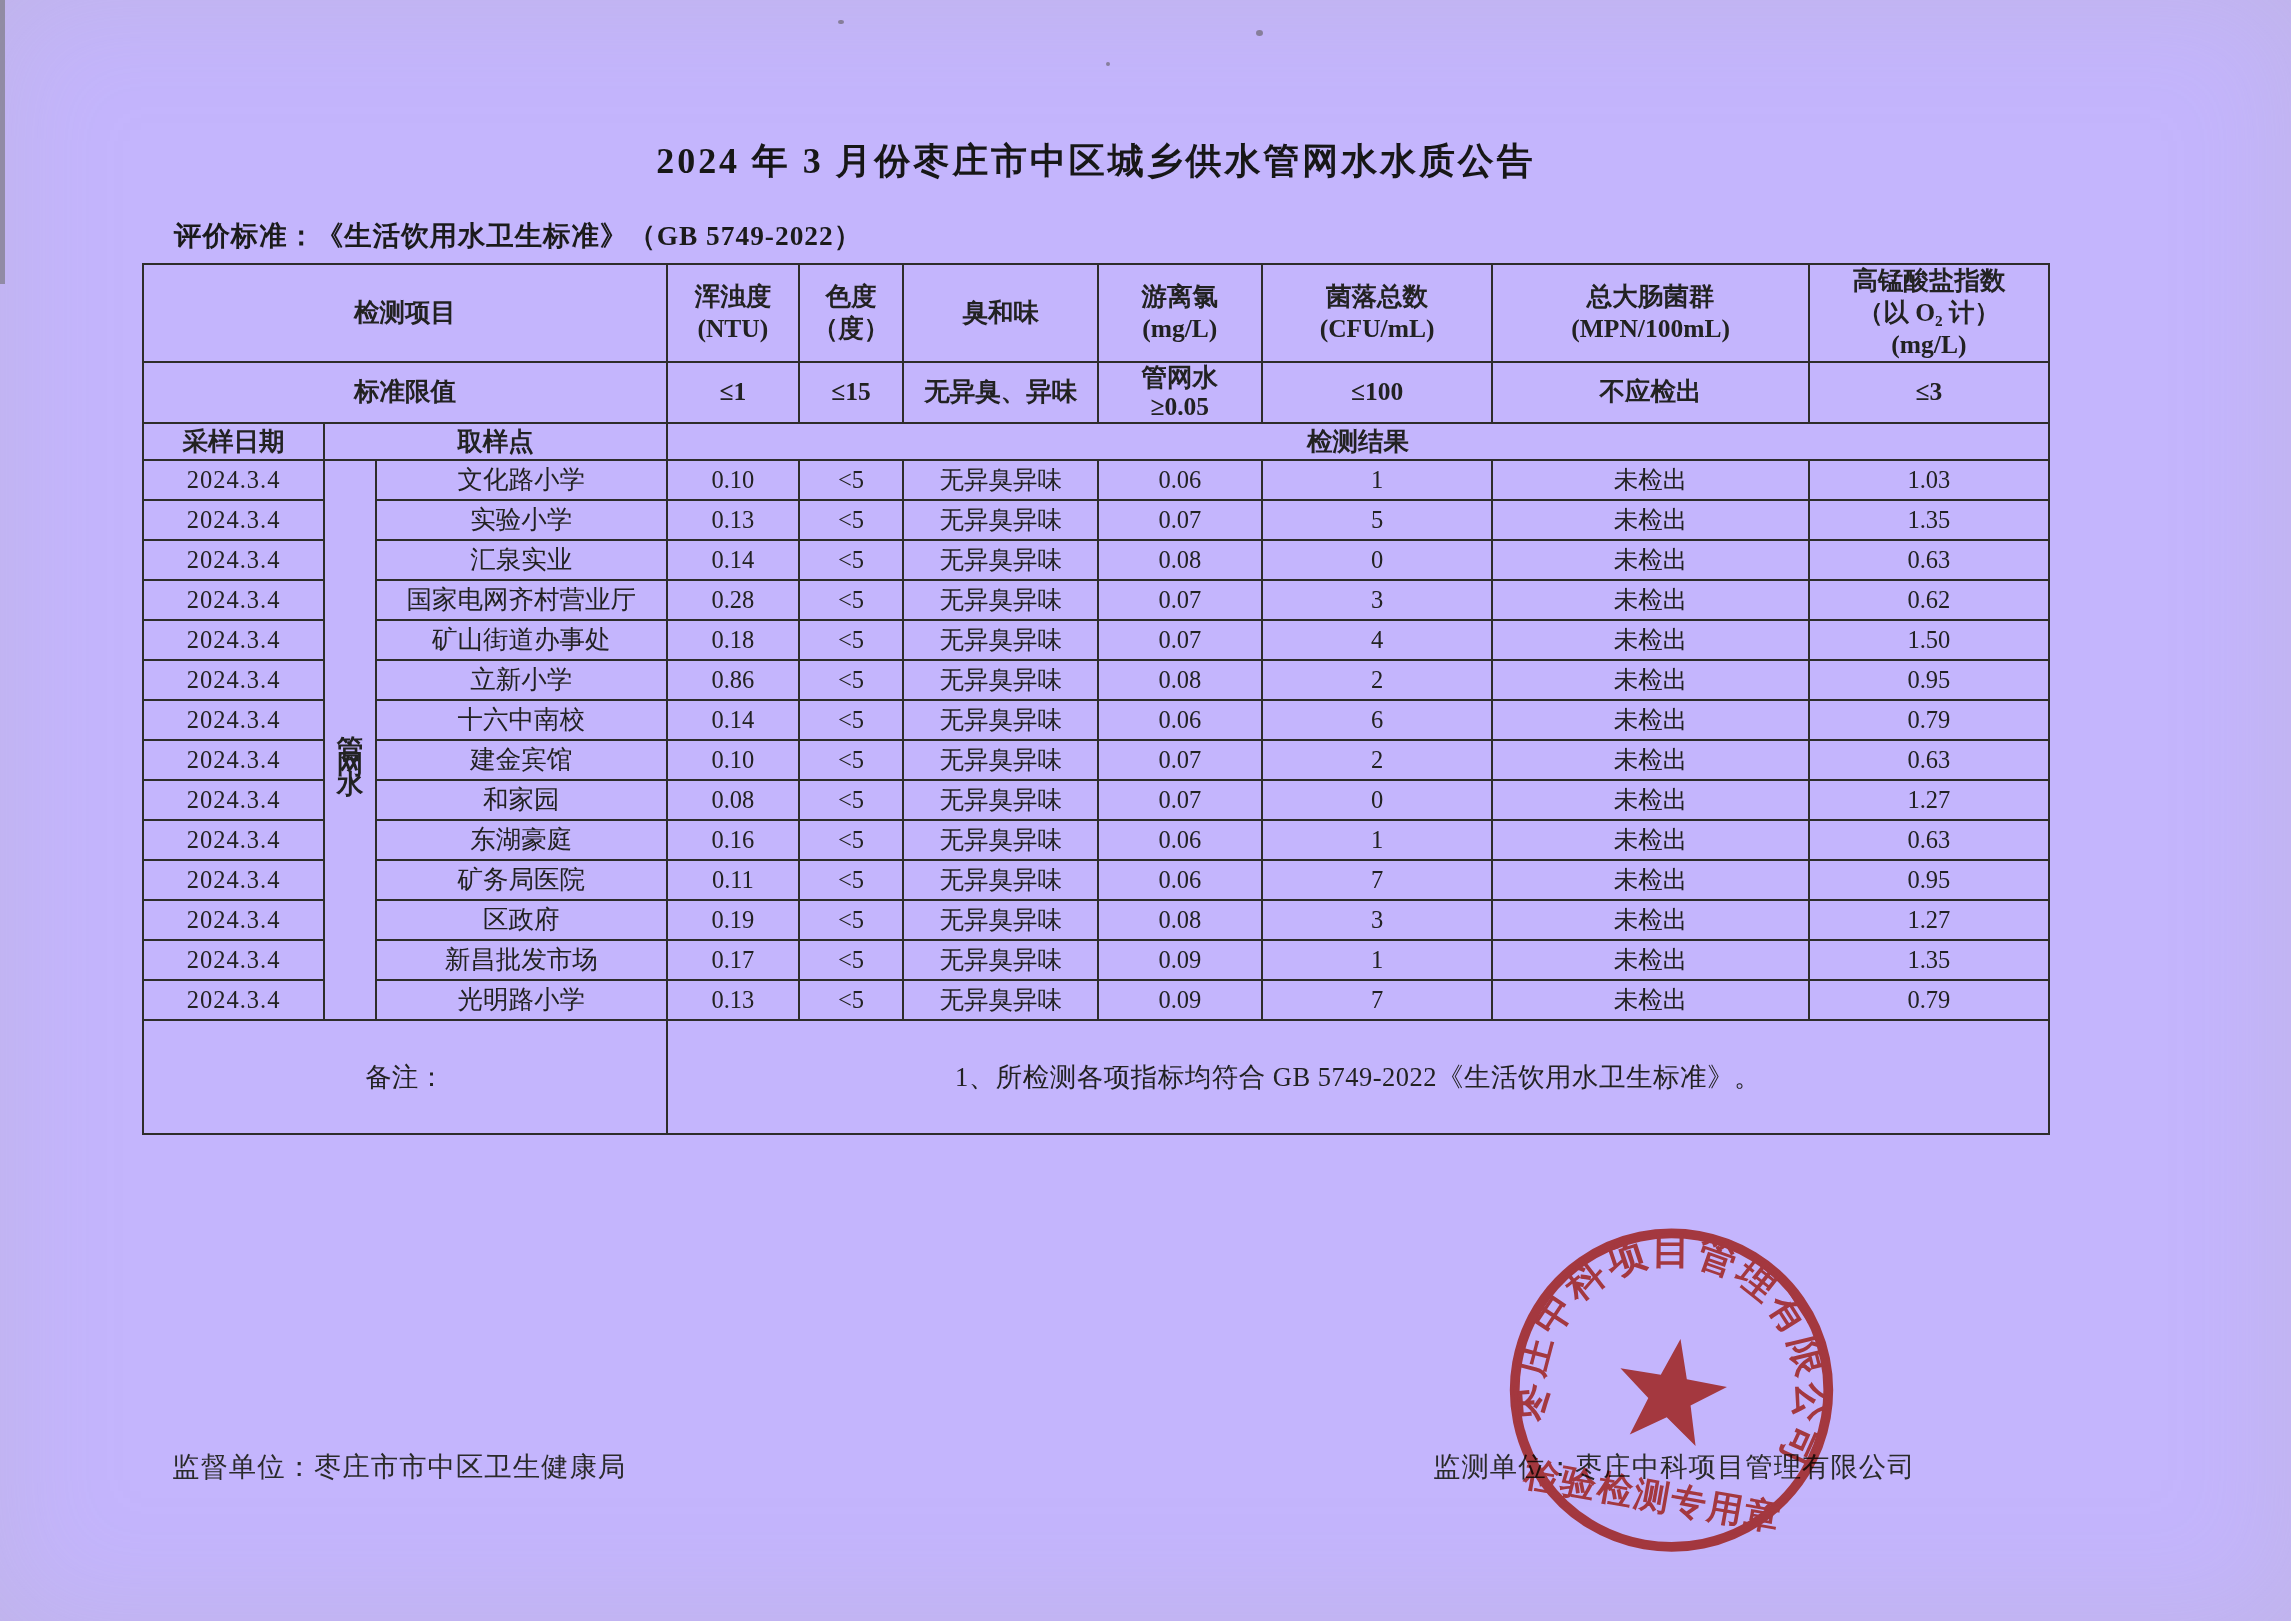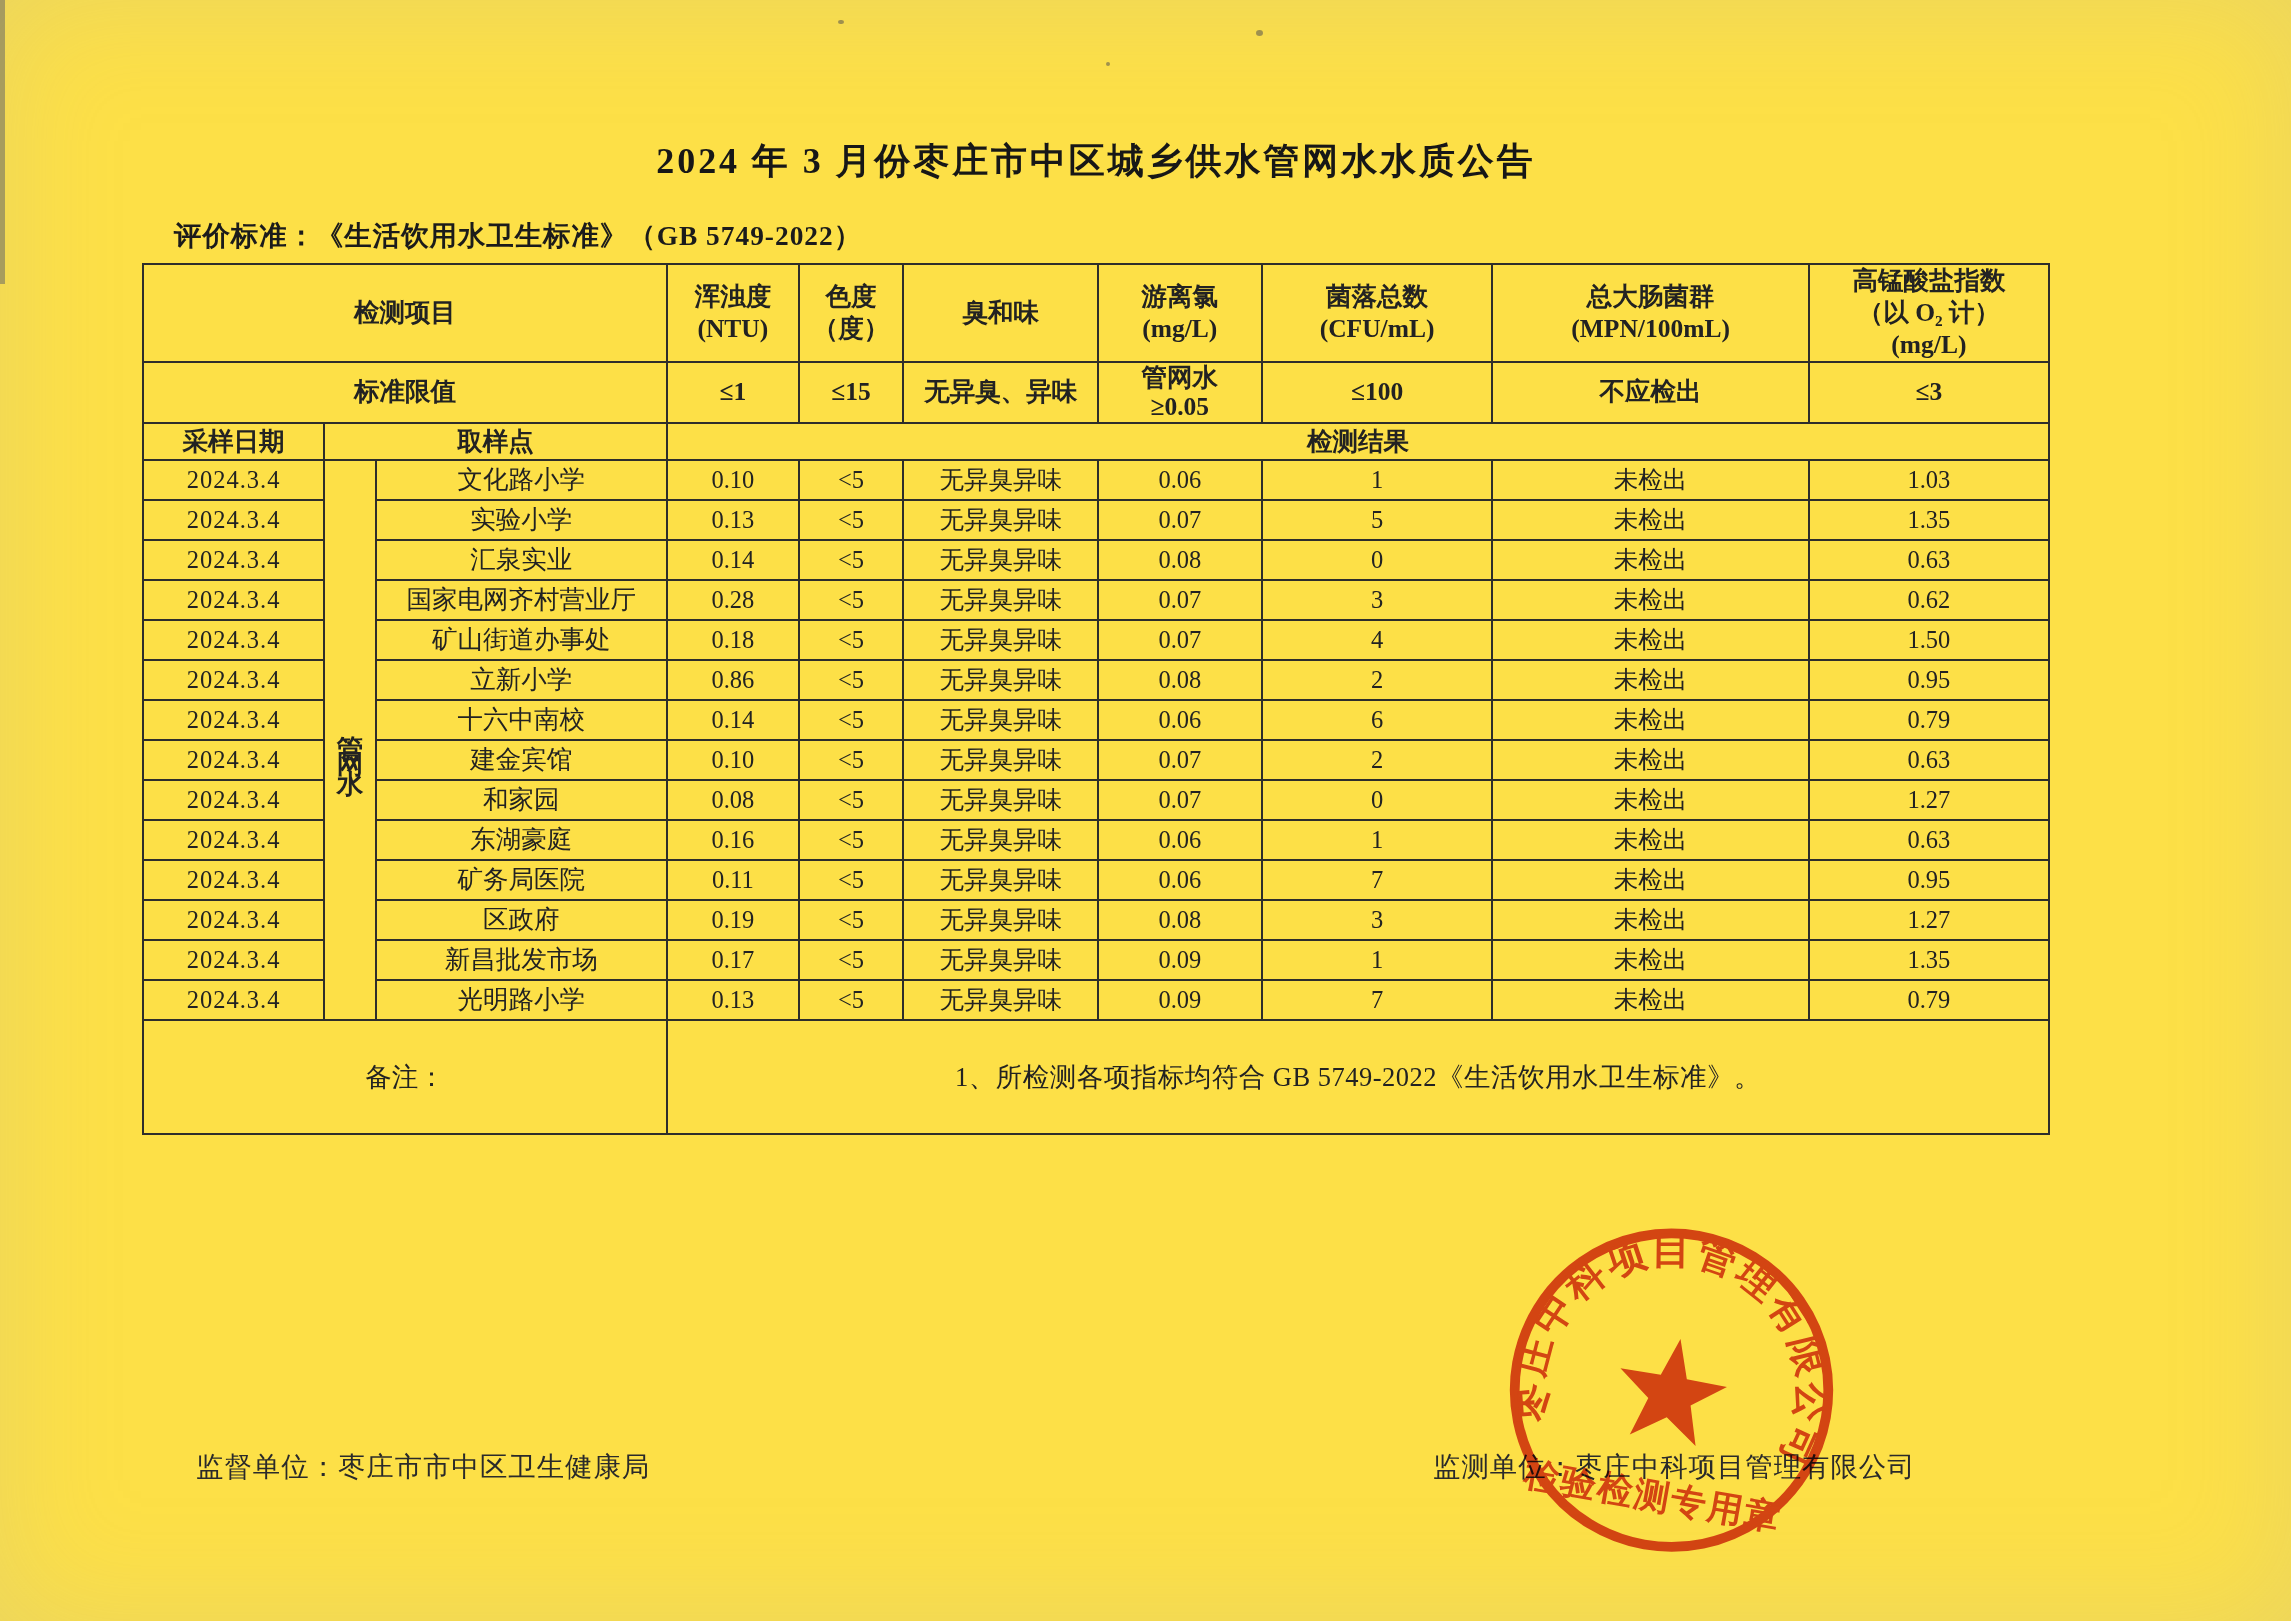--- a/index.html
+++ b/index.html
@@ -4,21 +4,21 @@
 <style>
   html, body {
     margin: 0; padding: 0;
     width: 2292px; height: 1621px;
     background: #e9e9e6;
     font-family: "Liberation Serif", "DejaVu Serif", serif;
     overflow: hidden;
   }
   .paper {
     position: absolute; inset: 0;
-    background: #fde047;
+    background: #c4b5fd;
     box-shadow: inset 0 0 118px rgba(180,180,170,0.25);
     color: #1f1f1f;
   }
   
   .edge-sliver { position: absolute; left: 0; top: 0; width: 4.9px; height: 284px; background: #6a6a66; opacity: .55; }
   .speck { position: absolute; background: #55524e; border-radius: 50%; opacity: .55; }
 
   .title {
     position: absolute; left: 142px; top: 137px; width: 1908px;
     text-align: center;
@@ -66,21 +66,21 @@
     line-height: 1;
     font-size: 26.5px; font-weight: bold;
   }
   td.note-label { font-weight: bold; font-size: 26.5px; }
   td.note-text { text-align: left; padding-left: 19.6px; font-size: 26.5px; font-weight: bold; letter-spacing: 0.5px; }
 
   .footer-line {
     position: absolute; top: 1449px;
     font-size: 27.4px; color: #2a2a2a; letter-spacing: 1px;
   }
-  .supervisor { left: 196px; }
+  .supervisor { left: 172px; }
   .monitor { left: 1433px; }
 
   .stamp {
     position: absolute; left: 1495px; top: 1204px;
     width: 353px; height: 388px;
     mix-blend-mode: multiply;
     opacity: 0.9;
     pointer-events: none;
   }
 </style>

